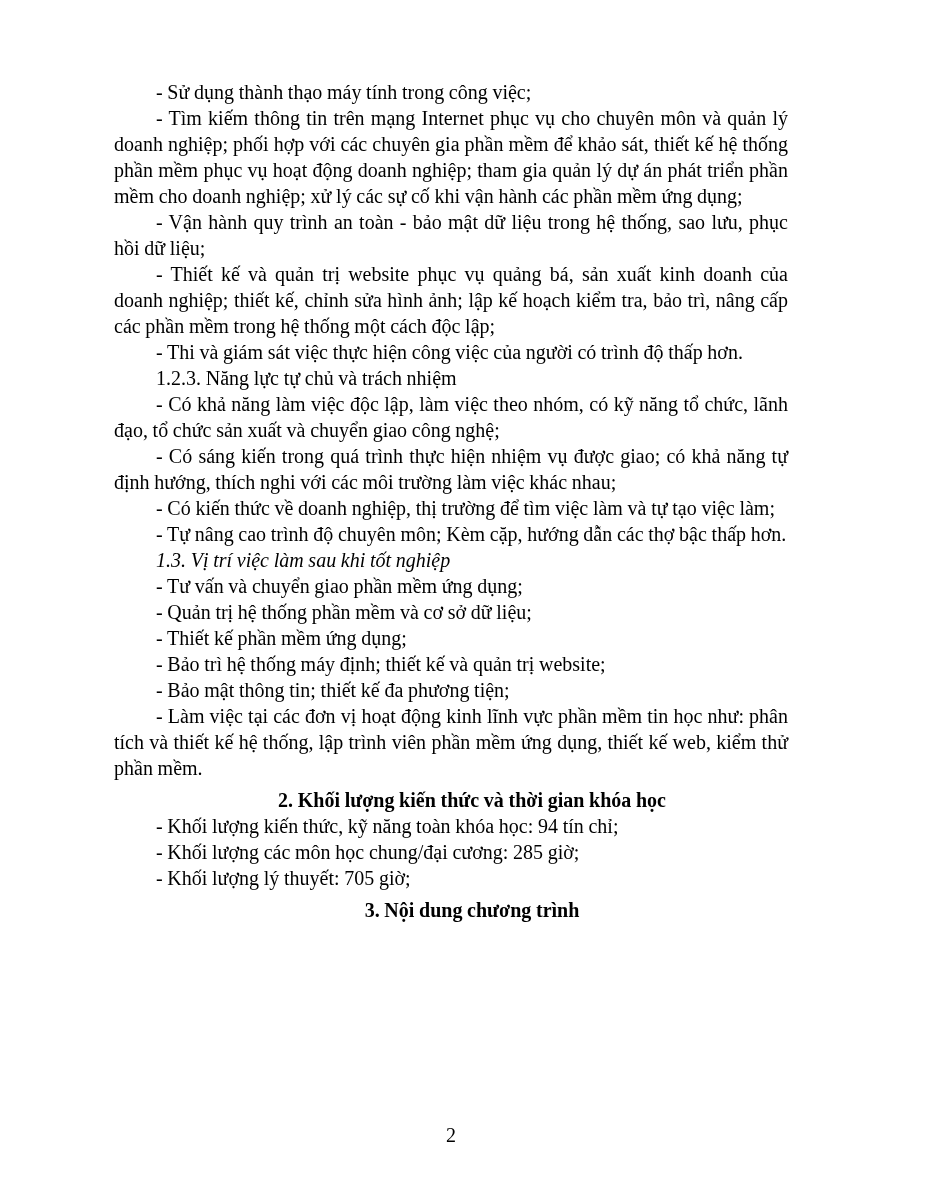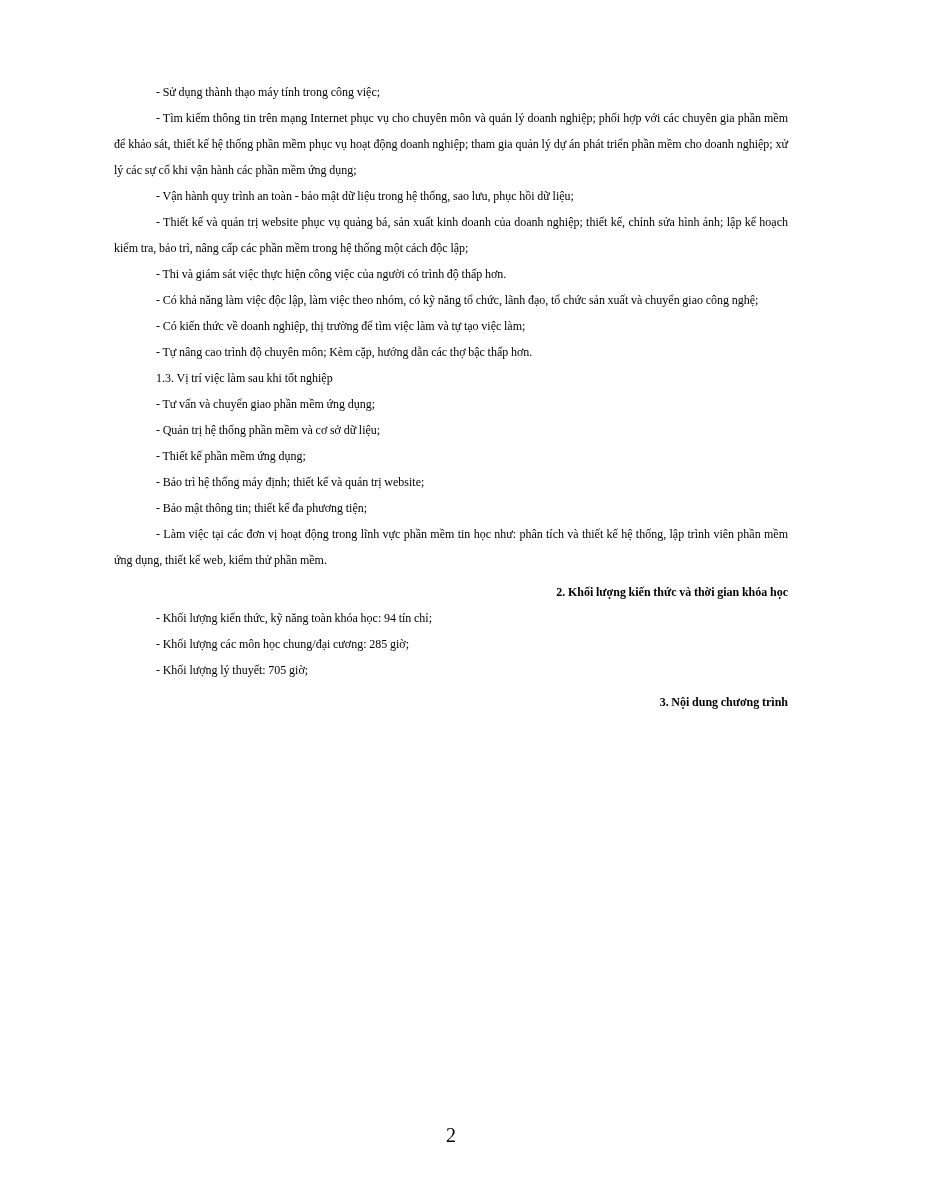--- a/index.html
+++ b/index.html
@@ -21,34 +21,35 @@
     background: #ffffff;
   }
   .doc-content {
     position: absolute;
     left: 114px;
     top: 79px;
     width: 674px;
   }
   .doc-content p {
     margin: 0;
-    font-size: 12px;
+    font-size: 20px;
     line-height: 26px;
     text-align: justify;
     text-indent: 42px;
     hyphens: none;
     word-spacing: -0.3px;
   }
   .doc-content p.style-italic {
+    font-style: italic;
     text-align: left;
   }
   .doc-content p.style-heading {
     font-weight: bold;
     margin-top: 6px;
-    text-align: right;
+    text-align: center;
   }
   .page-number {
     position: absolute;
     top: 1122px;
     left: 114px;
     width: 674px;
     text-align: center;
     font-size: 20px;
     line-height: 26px;
   }
@@ -56,30 +57,32 @@
 </head>
 <body>
 
 <div class="doc-page">
   <div class="doc-content">
       <p class="style-body">- Sử dụng thành thạo máy tính trong công việc;</p>
       <p class="style-body">- Tìm kiếm thông tin trên mạng Internet phục vụ cho chuyên môn và quản lý doanh nghiệp; phối hợp với các chuyên gia phần mềm để khảo sát, thiết kế hệ thống phần mềm phục vụ hoạt động doanh nghiệp; tham gia quản lý dự án phát triển phần mềm cho doanh nghiệp; xử lý các sự cố khi vận hành các phần mềm ứng dụng;</p>
       <p class="style-body">- Vận hành quy trình an toàn - bảo mật dữ liệu trong hệ thống, sao lưu, phục hồi dữ liệu;</p>
       <p class="style-body">- Thiết kế và quản trị website phục vụ quảng bá, sản xuất kinh doanh của doanh nghiệp; thiết kế, chỉnh sửa hình ảnh; lập kế hoạch kiểm tra, bảo trì, nâng cấp các phần mềm trong hệ thống một cách độc lập;</p>
       <p class="style-body">- Thi và giám sát việc thực hiện công việc của người có trình độ thấp hơn.</p>
+      <p class="style-body">1.2.3. Năng lực tự chủ và trách nhiệm</p>
       <p class="style-body">- Có khả năng làm việc độc lập, làm việc theo nhóm, có kỹ năng tổ chức, lãnh đạo, tổ chức sản xuất và chuyển giao công nghệ;</p>
+      <p class="style-body">- Có sáng kiến trong quá trình thực hiện nhiệm vụ được giao; có khả năng tự định hướng, thích nghi với các môi trường làm việc khác nhau;</p>
       <p class="style-body">- Có kiến thức về doanh nghiệp, thị trường để tìm việc làm và tự tạo việc làm;</p>
       <p class="style-body">- Tự nâng cao trình độ chuyên môn; Kèm cặp, hướng dẫn các thợ bậc thấp hơn.</p>
       <p class="style-italic">1.3. Vị trí việc làm sau khi tốt nghiệp</p>
       <p class="style-body">- Tư vấn và chuyển giao phần mềm ứng dụng;</p>
       <p class="style-body">- Quản trị hệ thống phần mềm và cơ sở dữ liệu;</p>
       <p class="style-body">- Thiết kế phần mềm ứng dụng;</p>
       <p class="style-body">- Bảo trì hệ thống máy định; thiết kế và quản trị website;</p>
       <p class="style-body">- Bảo mật thông tin; thiết kế đa phương tiện;</p>
-      <p class="style-body">- Làm việc tại các đơn vị hoạt động trong lĩnh vực phần mềm tin học như: phân tích và thiết kế hệ thống, lập trình viên phần mềm ứng dụng, thiết kế web, kiểm thử phần mềm.</p>
+      <p class="style-body">- Làm việc tại các đơn vị hoạt động kinh lĩnh vực phần mềm tin học như: phân tích và thiết kế hệ thống, lập trình viên phần mềm ứng dụng, thiết kế web, kiểm thử phần mềm.</p>
       <p class="style-heading">2. Khối lượng kiến thức và thời gian khóa học</p>
       <p class="style-body">- Khối lượng kiến thức, kỹ năng toàn khóa học: 94 tín chỉ;</p>
       <p class="style-body">- Khối lượng các môn học chung/đại cương: 285 giờ;</p>
       <p class="style-body">- Khối lượng lý thuyết: 705 giờ;</p>
       <p class="style-heading">3. Nội dung chương trình</p>
     </div>
   <div class="page-number">2</div>
 </div>
 
 </body></html>

